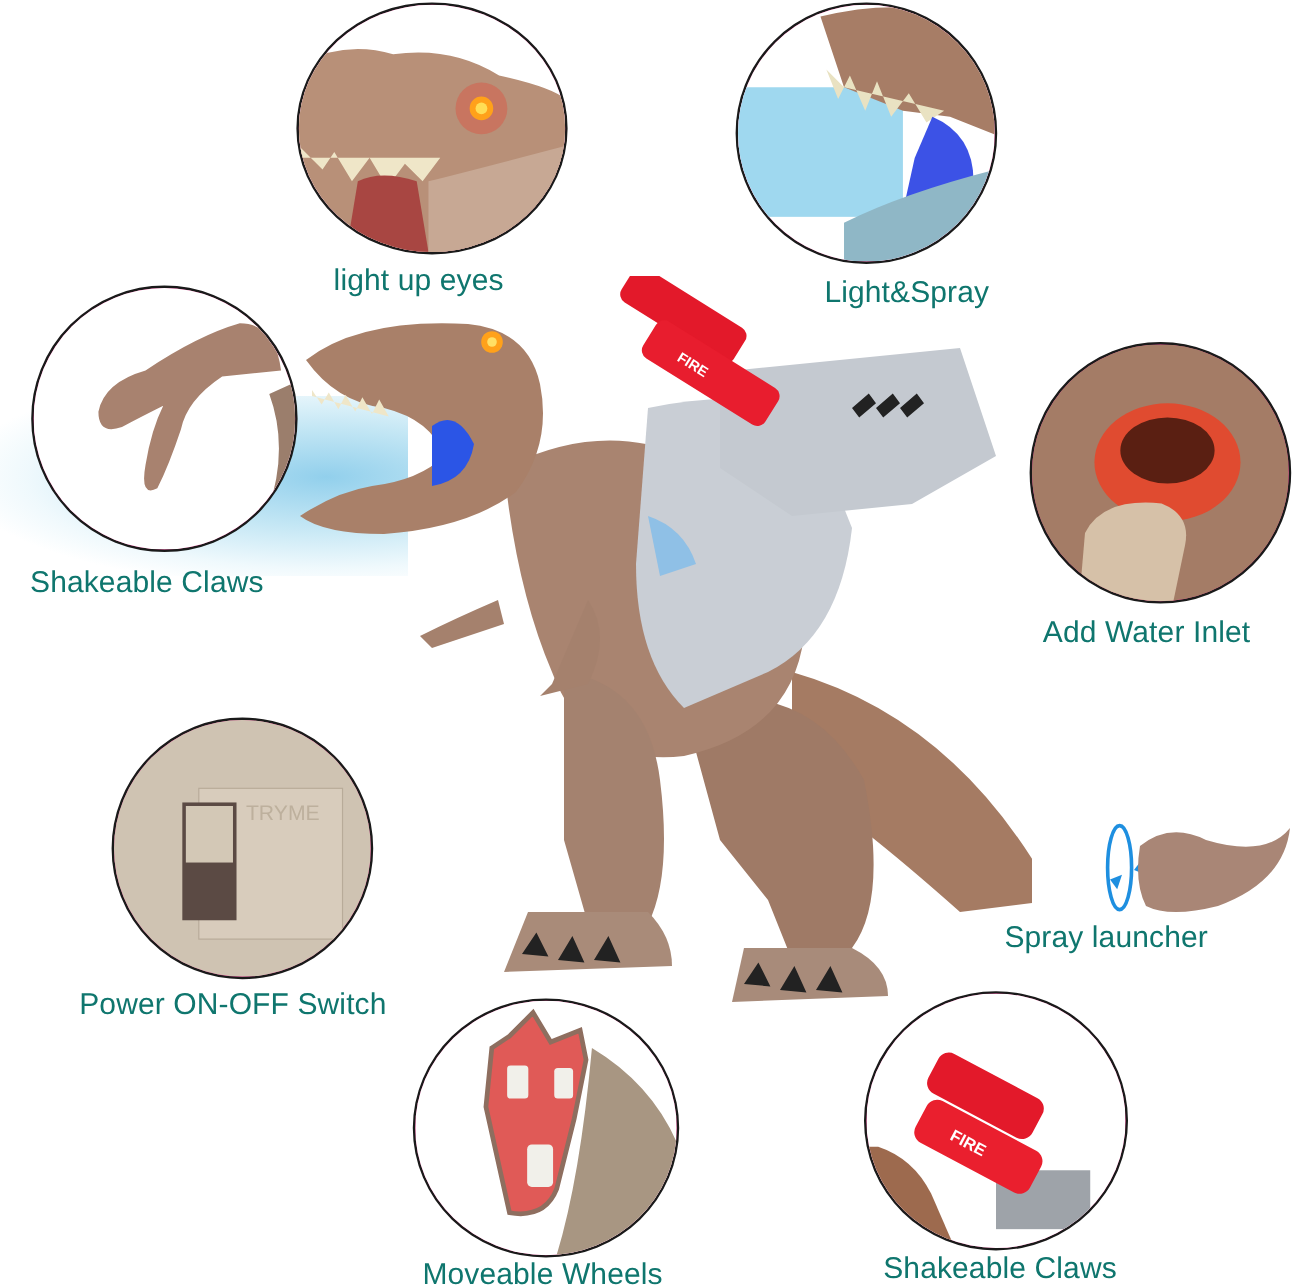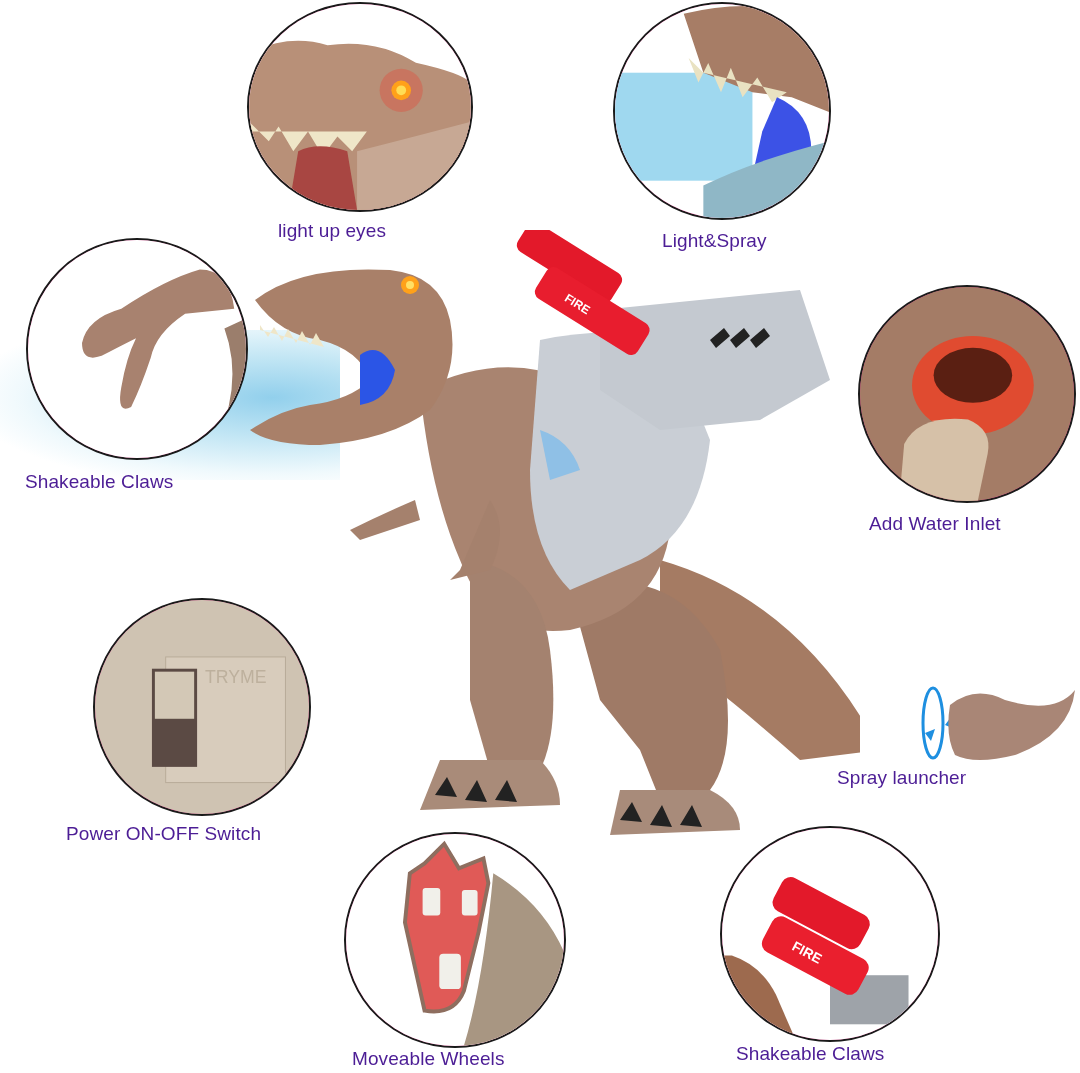--- a/index.html
+++ b/index.html
@@ -1,20 +1,20 @@
 <!DOCTYPE html>
 <html><head>
 <meta charset="utf-8">
 <style>
   html, body { margin:0; padding:0; }
   body { width:1080px; height:1073px; background:#ffffff; position:relative; overflow:hidden;
          font-family:"Liberation Sans", "DejaVu Sans", sans-serif; }
   .circle { position:absolute; border-radius:50%; border:2px solid #1a1a1a; overflow:hidden; background:#ec4899; box-sizing:border-box; }
   .circle svg { width:100%; height:100%; display:block; }
-  .label { position:absolute; color:#4c1d95; font-size:19px; white-space:nowrap; letter-spacing:0.1px; }
+  .label { position:absolute; color:#0f766e; font-size:25px; white-space:nowrap; letter-spacing:0.1px; }
   .scene { position:absolute; }
   .mist { position:absolute; left:0; top:330px; width:340px; height:150px;
           background:radial-gradient(ellipse at 80% 45%, rgba(140,205,235,0.95) 0%, rgba(170,220,240,0.7) 35%, rgba(210,238,248,0.35) 65%, rgba(255,255,255,0) 80%); }
 </style>
 </head>
 <body>
 
 <div class="mist"></div>
 
 <div class="circle" style="left:247px;top:2px;width:226px;height:210px;">
@@ -34,21 +34,21 @@
 <div class="circle" style="left:613px;top:2px;width:218px;height:218px;">
   <svg viewBox="0 0 218 218">
     <rect width="218" height="218" fill="#fff"></rect>
     <rect x="0" y="70" width="140" height="110" fill="#9fd8ef"></rect>
     <path d="M70 10 Q150 -10 218 20 L218 110 L180 95 L140 90 L90 70 Z" fill="#a77d66"></path>
     <path d="M75 55 L85 80 L95 60 L108 90 L118 65 L130 95 L145 75 L160 100 L175 90 L90 70 Z" fill="#e9e2c2"></path>
     <path d="M165 95 Q200 110 200 150 Q190 175 140 175 L150 130 Z" fill="#3c52e6"></path>
     <path d="M90 185 Q140 160 218 140 L218 218 L90 218 Z" fill="#8fb7c6"></path>
   </svg>
 </div>
-<div class="label" style="left:662px;top:230px;">Light&amp;Spray</div>
+<div class="label" style="left:687px;top:230px;">Light&amp;Spray</div>
 
 <div class="circle" style="left:26px;top:238px;width:222px;height:222px;">
   <svg viewBox="0 0 222 222">
     <rect width="222" height="222" fill="#fff"></rect>
     <path d="M55 105 Q60 80 95 70 Q140 40 175 30 Q205 30 210 70 L160 75 Q130 95 125 120 Q115 150 105 170 Q90 178 95 150 Q100 120 110 100 Q90 110 75 118 Q55 125 55 105 Z" fill="#a8826f"></path>
     <path d="M200 90 Q222 150 185 220 L222 222 L222 80 Z" fill="#9b7e6c"></path>
   </svg>
 </div>
 <div class="label" style="left:25px;top:471px;">Shakeable Claws</div>
 

